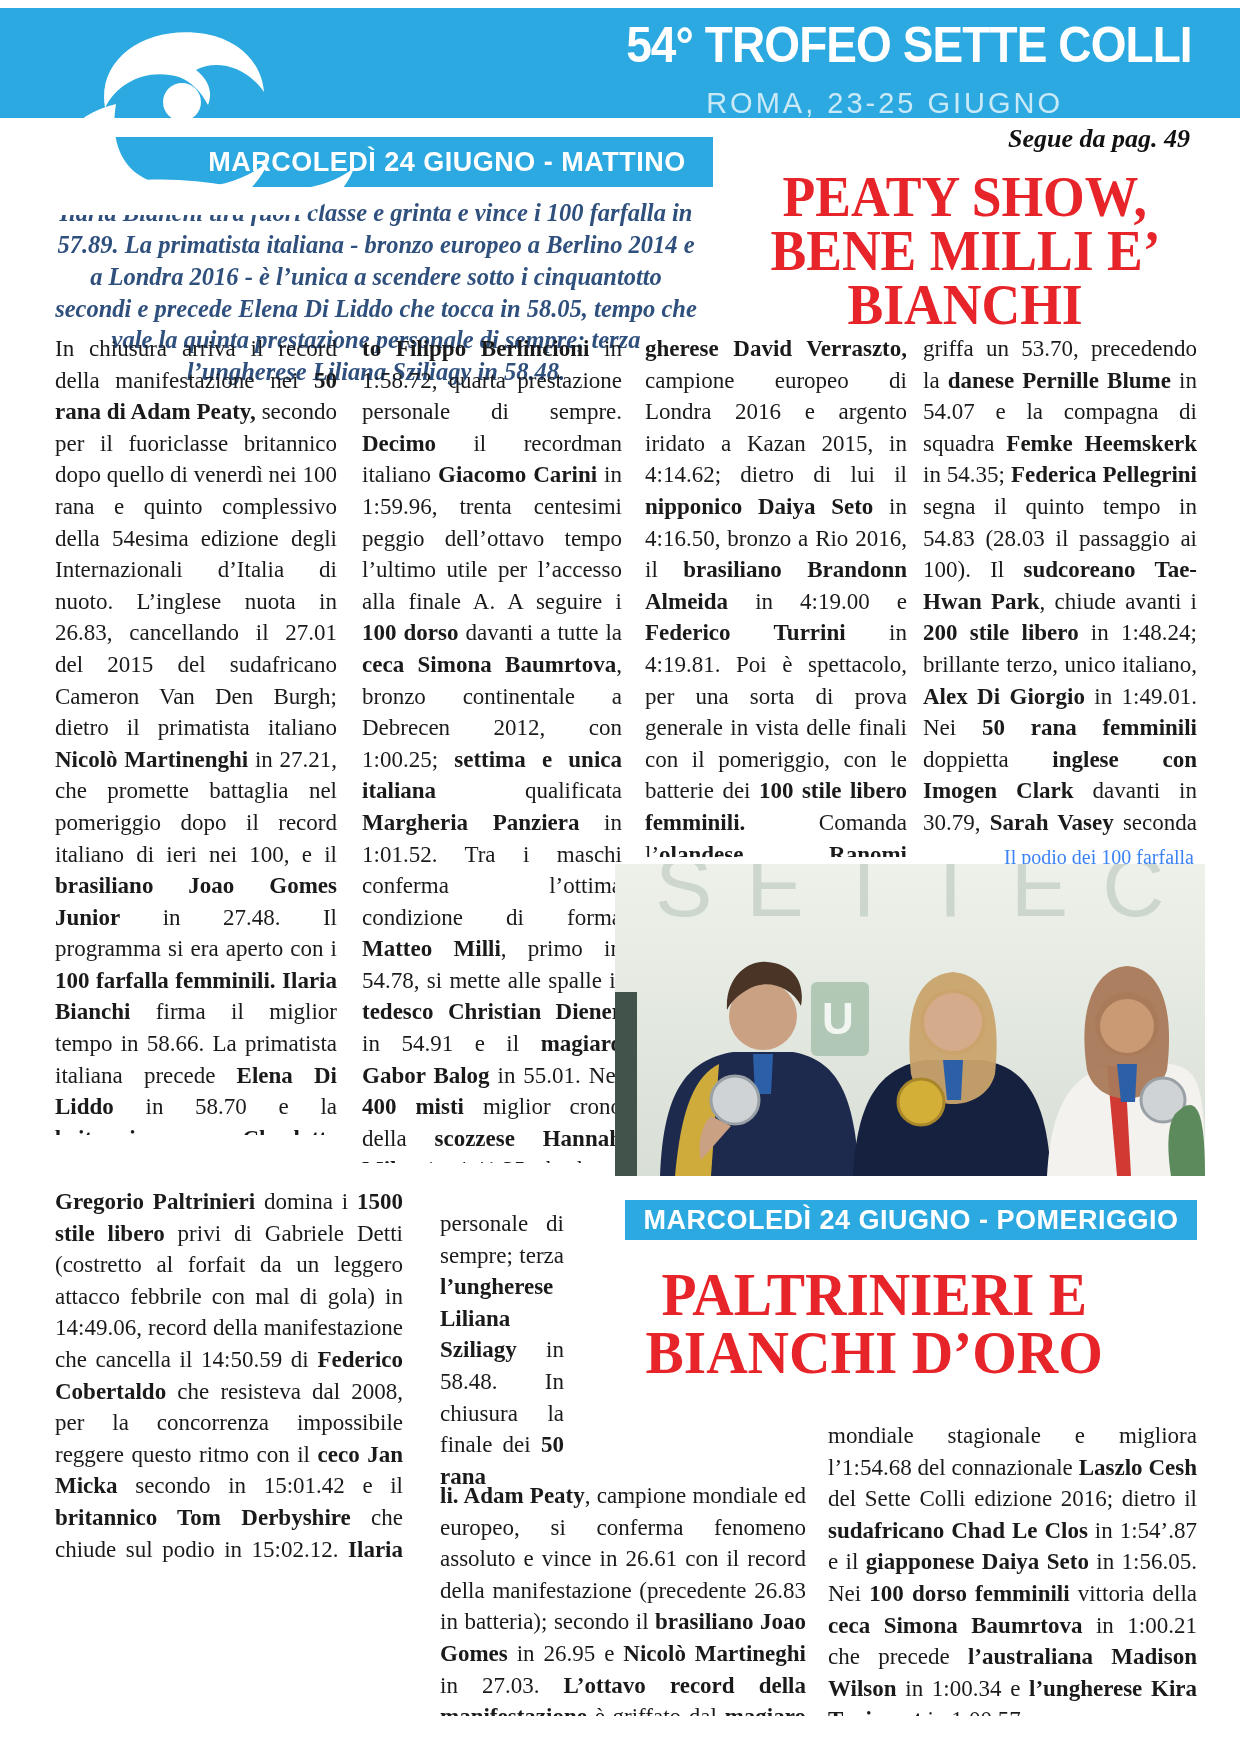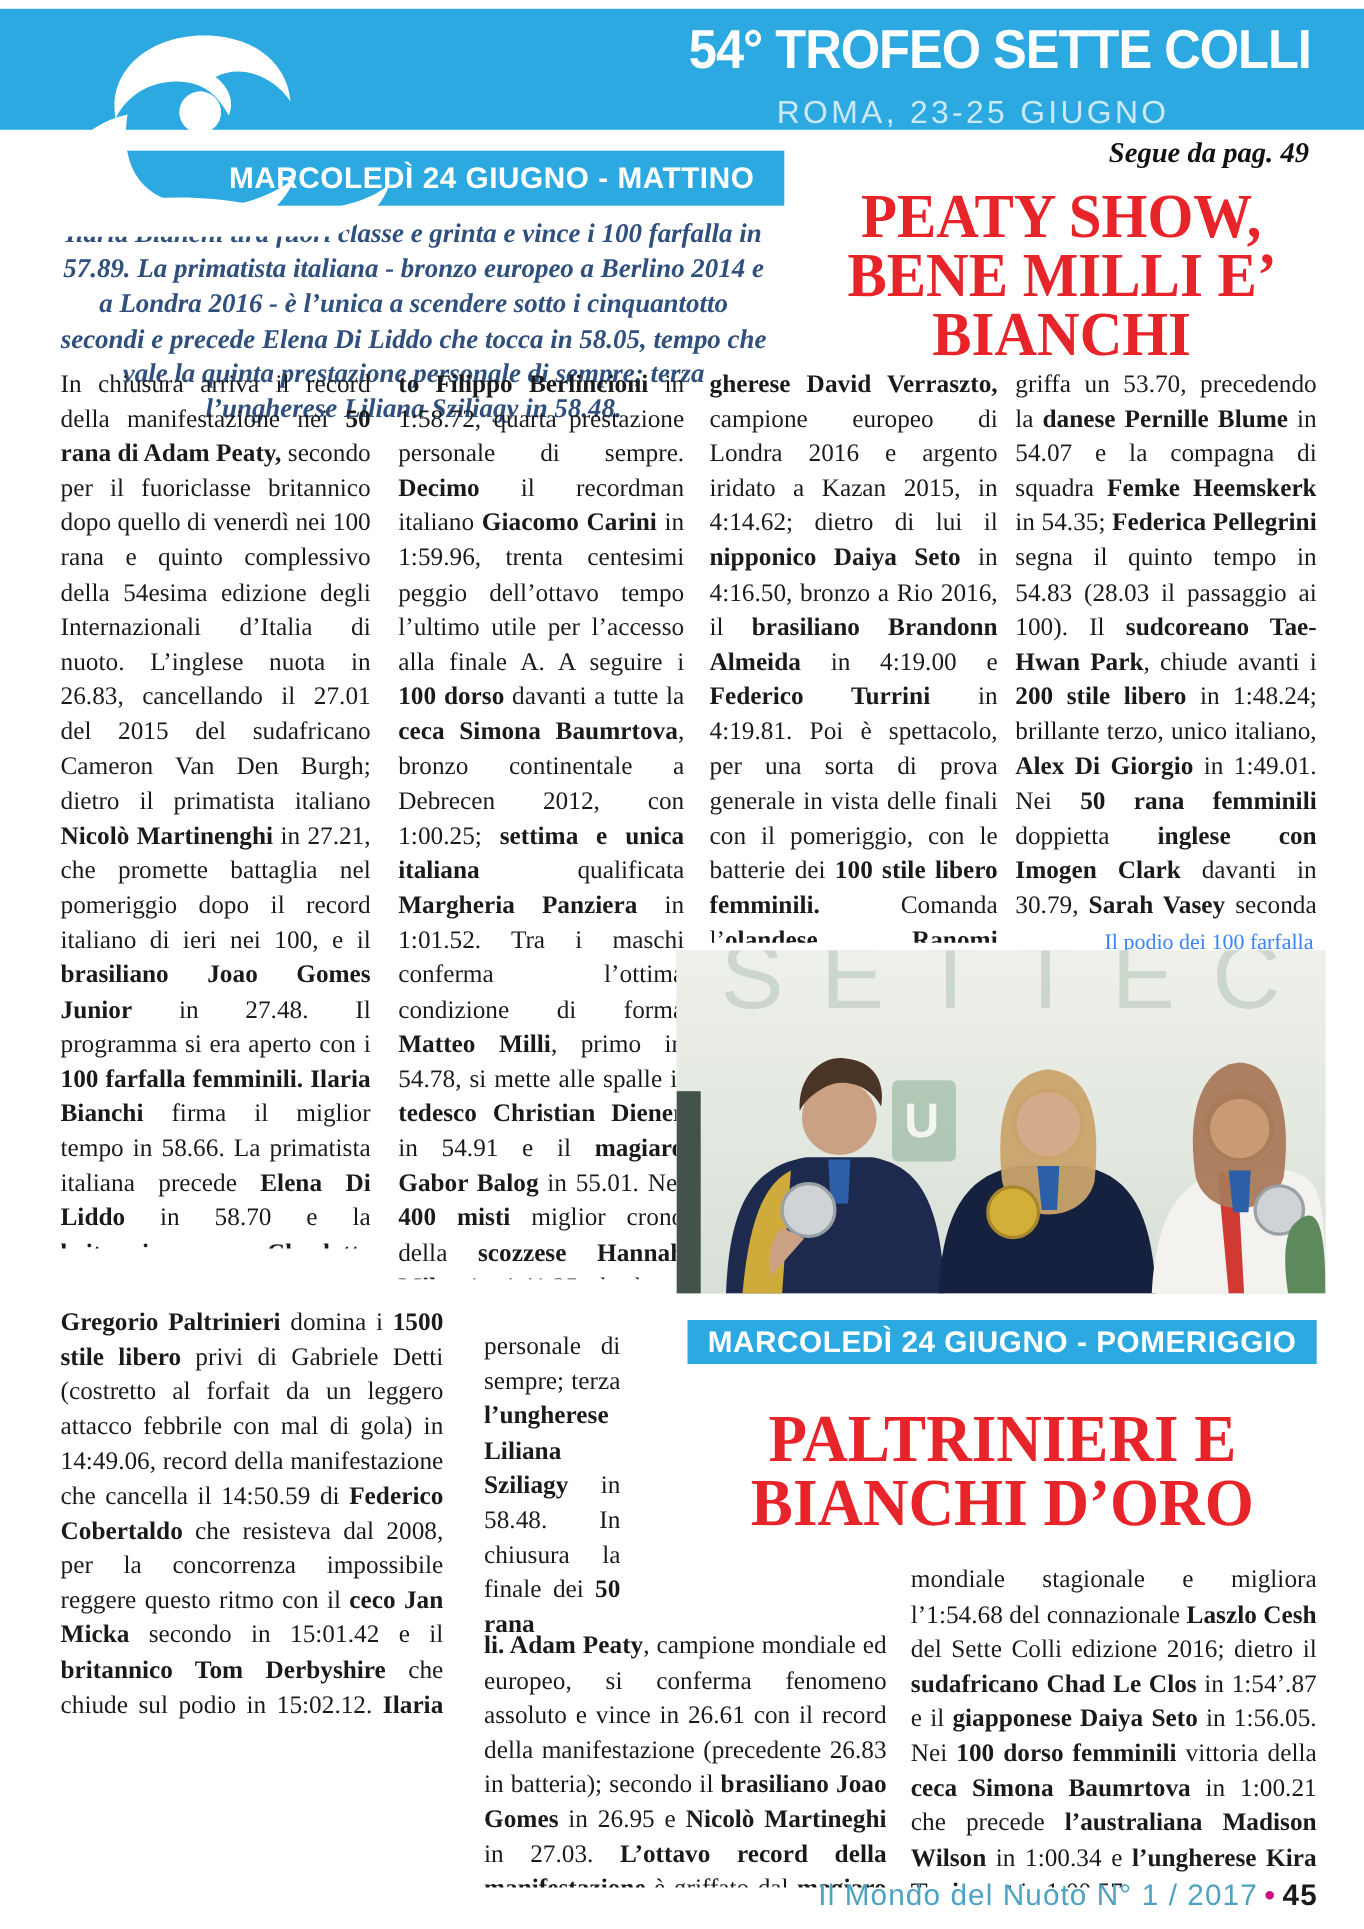--- a/index.html
+++ b/index.html
@@ -37,21 +37,21 @@
     display:flex; align-items:center; justify-content:center;
     letter-spacing:.5px;
   }
   #banner-mattino { left:81px; top:137px; width:632px; height:50px; font-size:27px; padding-left:100px; }
   #banner-pomeriggio { left:625px; top:1200px; width:572px; height:40px; font-size:27px; }
   .headline {
     position:absolute; text-align:center; color:#E62429;
     font-family:Liberation Serif, serif; font-weight:800; line-height:.95;
   }
   #headline-1 { left:715px; top:170px; width:500px; font-size:57px; }
-  #headline-2 { left:625px; top:1266px; width:572px; font-size:61px;margin-top:14px; }
+  #headline-2 { left:588px; top:1266px; width:572px; font-size:61px; }
   .headline span { display:inline-block; transform:scaleX(.94); transform-origin:center; white-space:nowrap; }
   .intro {
     position:absolute; left:50px; top:197px; width:652px; text-align:center;
     font-style:italic; font-weight:bold; font-size:24.5px; line-height:1.3;
     color:#2F4F7D;
   }
   
   .col {
     position:absolute; text-align:justify; font-size:23px; line-height:31.6px;
     overflow:hidden;
@@ -161,17 +161,14 @@
   <div class="headline" id="headline-2">
     <span>PALTRINIERI E</span><br>
     <span>BIANCHI D’ORO</span>
   </div>
 
   <div class="col" id="col-b-left"><b>Gregorio Paltrinieri</b> domina i <b>1500 stile libero</b> privi di Gabriele Detti (costretto al forfait da un leggero attacco febbrile con mal di gola) in 14:49.06, record della manifestazione che cancella il 14:50.59 di <b>Federico Cobertaldo</b> che resisteva dal 2008, per la concorrenza impossibile reggere questo ritmo con il <b>ceco Jan Micka</b> secondo in 15:01.42 e il <b>britannico Tom Derbyshire</b> che chiude sul podio in 15:02.12. <b>Ilaria Bianchi</b> tira fuori classe e grinta e  in 57.89. La primatista italiana - bronzo europeo a Berlino 2014 e a Londra 2016 - è l’unica a scendere sotto i cinquantotto secondi e precede  che tocca in 58.05, tempo che vale la quinta prestazione</div>
   <div class="col" id="col-b-midn">personale di sempre; terza <b>l’ungherese Liliana Sziliagy</b> in 58.48. In chiusura la finale dei <b>50 rana maschi-</b></div>
   <div class="col" id="col-b-midw"><b>li. Adam Peaty</b>, campione mondiale ed europeo, si conferma fenomeno assoluto e vince in 26.61 con il record della manifestazione (precedente 26.83 in batteria); secondo il <b>brasiliano Joao Gomes</b> in 26.95 e <b>Nicolò Martineghi</b> in 27.03. <b>L’ottavo record della manifestazione</b> è griffato dal <b>magiaro Tamas Kenderesi</b> che si impone nei  in 1:54.33, che vale la terza prestazione</div>
   <div class="col" id="col-b-right">mondiale stagionale e migliora l’1:54.68 del connazionale <b>Laszlo Cesh</b> del Sette Colli edizione 2016; dietro il <b>sudafricano Chad Le Clos</b> in 1:54’.87 e il <b>giapponese Daiya Seto</b> in 1:56.05. Nei <b>100 dorso femminili</b> vittoria della <b>ceca Simona Baumrtova</b> in 1:00.21 che precede <b>l’australiana Madison Wilson</b> in 1:00.34 e <b>l’ungherese Kira Touissant</b> in 1:00.57.</div>
 
-  <div class="footer">
-    <span class="mag">Il Mondo del Nuoto N° 1  / 2017</span><span class="dot">•</span><span class="page">45</span>
-  </div>
 
 </div>
 
 </body></html>

